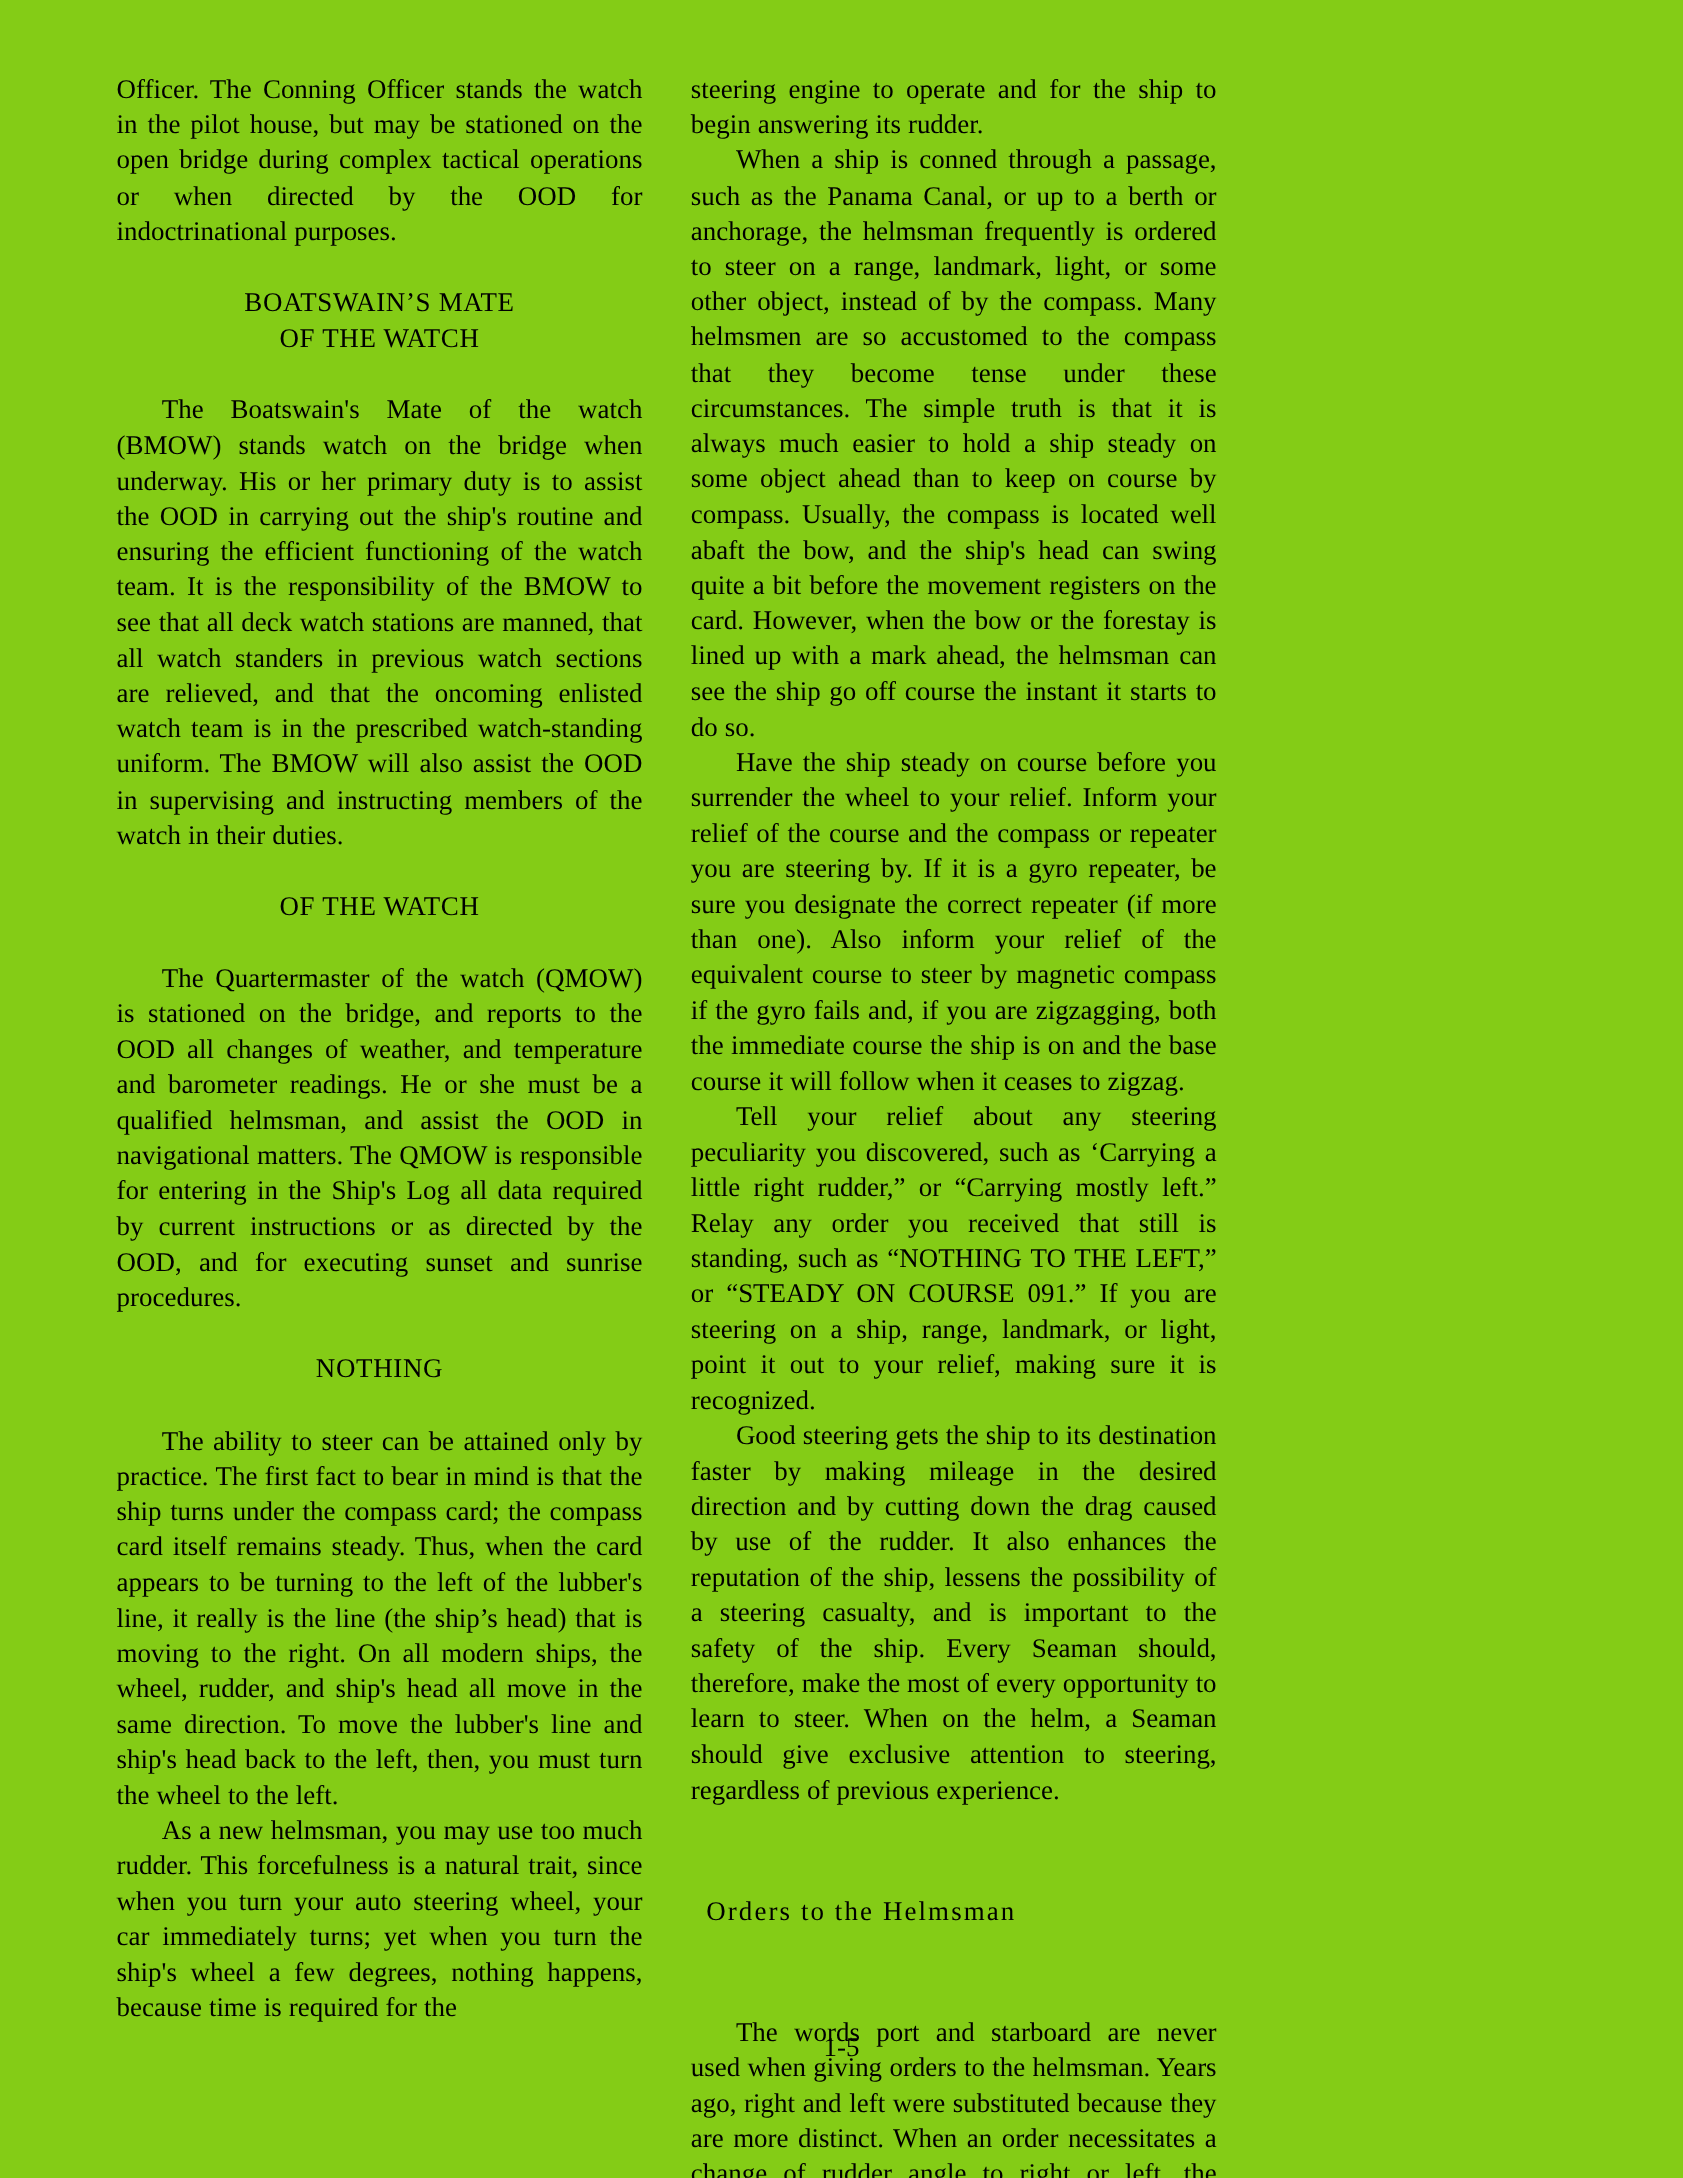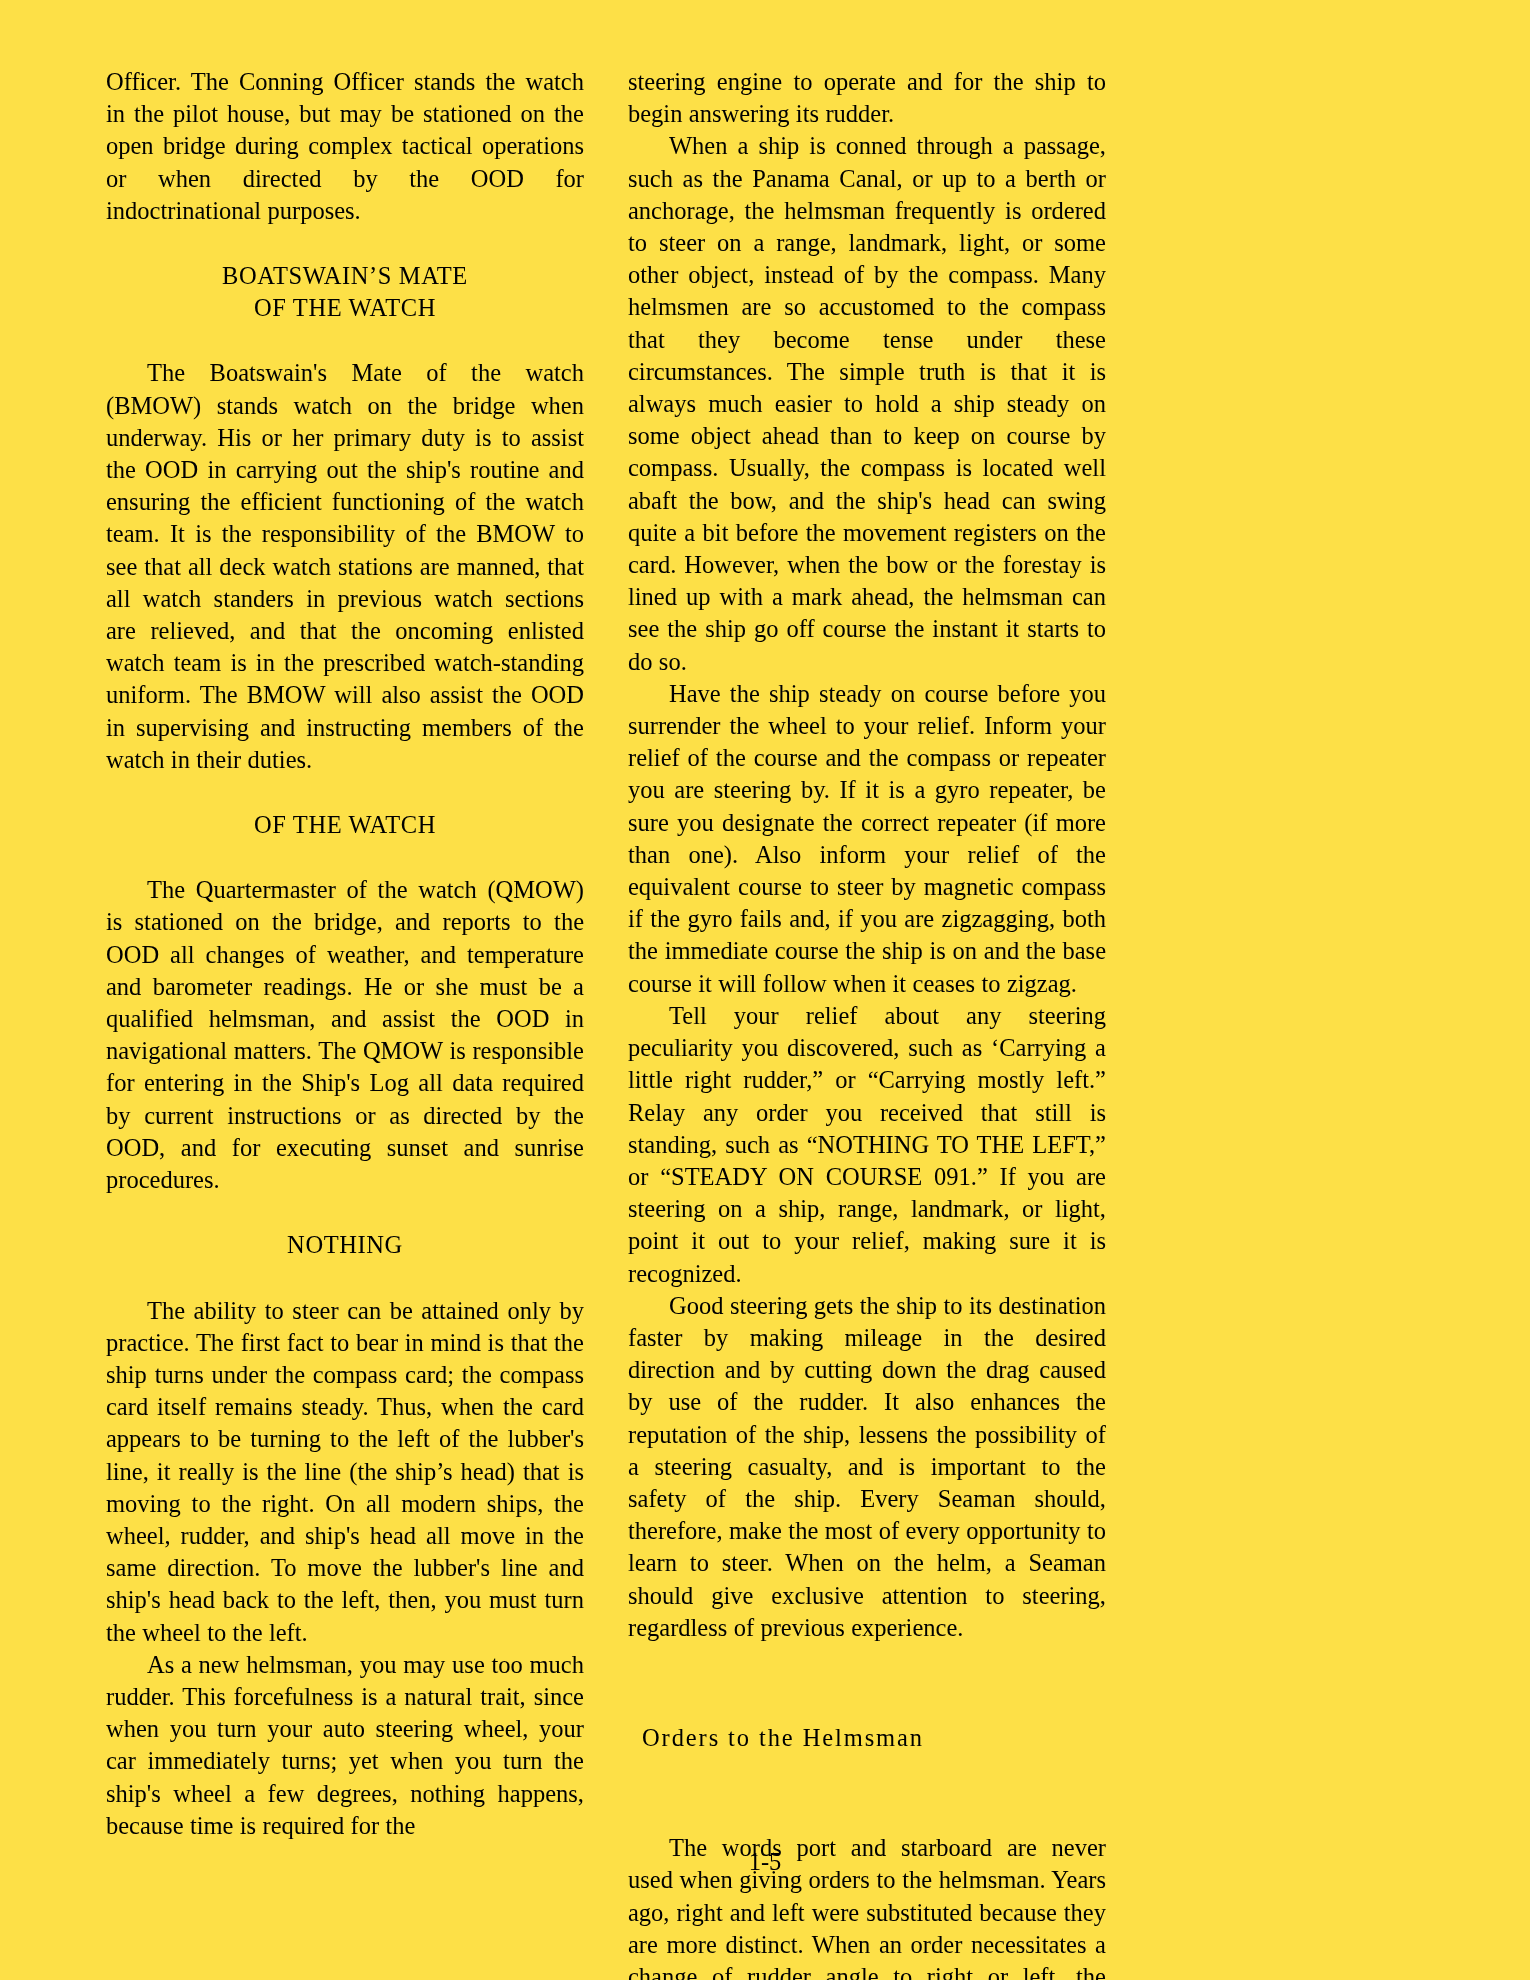--- a/index.html
+++ b/index.html
@@ -4,21 +4,21 @@
 <style>
   html, body {
     margin: 0;
     padding: 0;
     background: #ffffff;
   }
   .page {
     position: relative;
     width: 1530px;
     height: 1980px;
-    background: #fde047;
+    background: #84cc16;
     box-sizing: border-box;
     font-family: "Liberation Serif", "DejaVu Serif", serif;
     color: #000000;
     overflow: hidden;
   }
   .content {
     position: absolute;
     left: 106px;
     top: 66px;
     width: 1000px;

